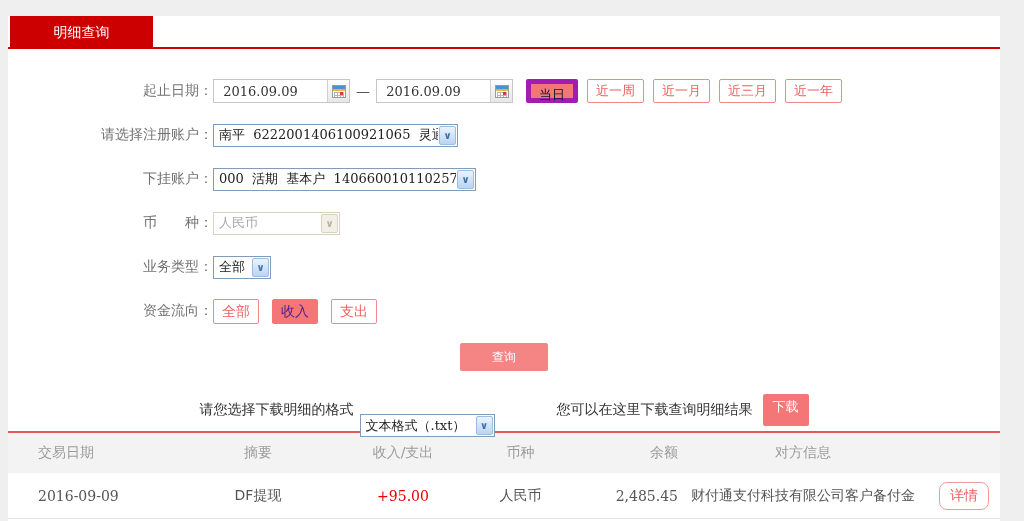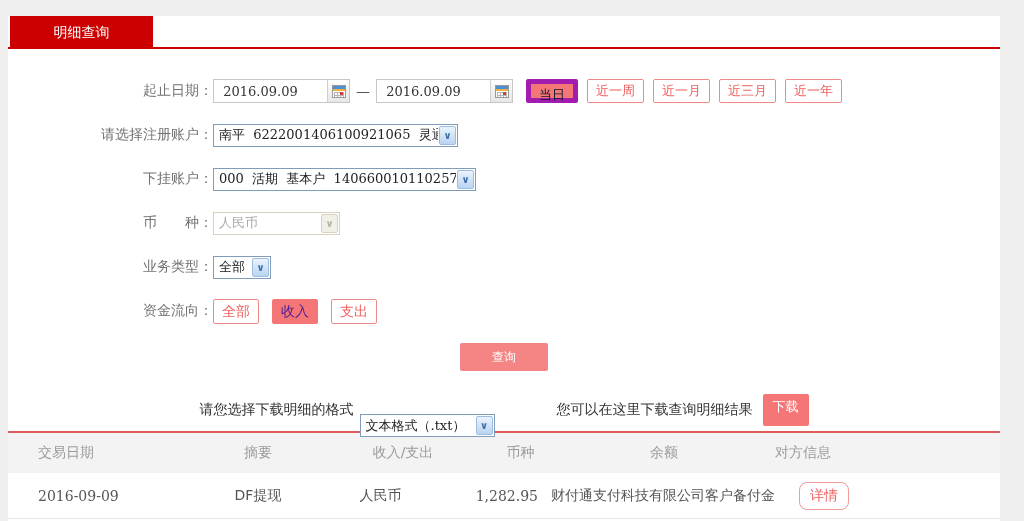--- a/index.html
+++ b/index.html
@@ -181,22 +181,23 @@
       <span class="c3">收入/支出</span>
       <span class="c4">币种</span>
       <span class="c5">余额</span>
       <span class="c6">对方信息</span>
       <span class="c7"></span>
     </div>
 
     <div class="trow">
       <span class="c1 num">2016-09-09</span>
       <span class="c2">DF提现</span>
+      <span class="c3 num amount">+95.00</span>
       <span class="c4">人民币</span>
-      <span class="c5 num">1,282.95</span>
+      <span class="c5 num">2,485.45</span>
       <span class="c6">财付通支付科技有限公司客户备付金</span>
       <span class="c7">
         <span class="detailbtn">详情</span>
       </span>
     </div>
 
     <div class="stubrow">
       <span class="stub-btn"></span>
     </div>
 

